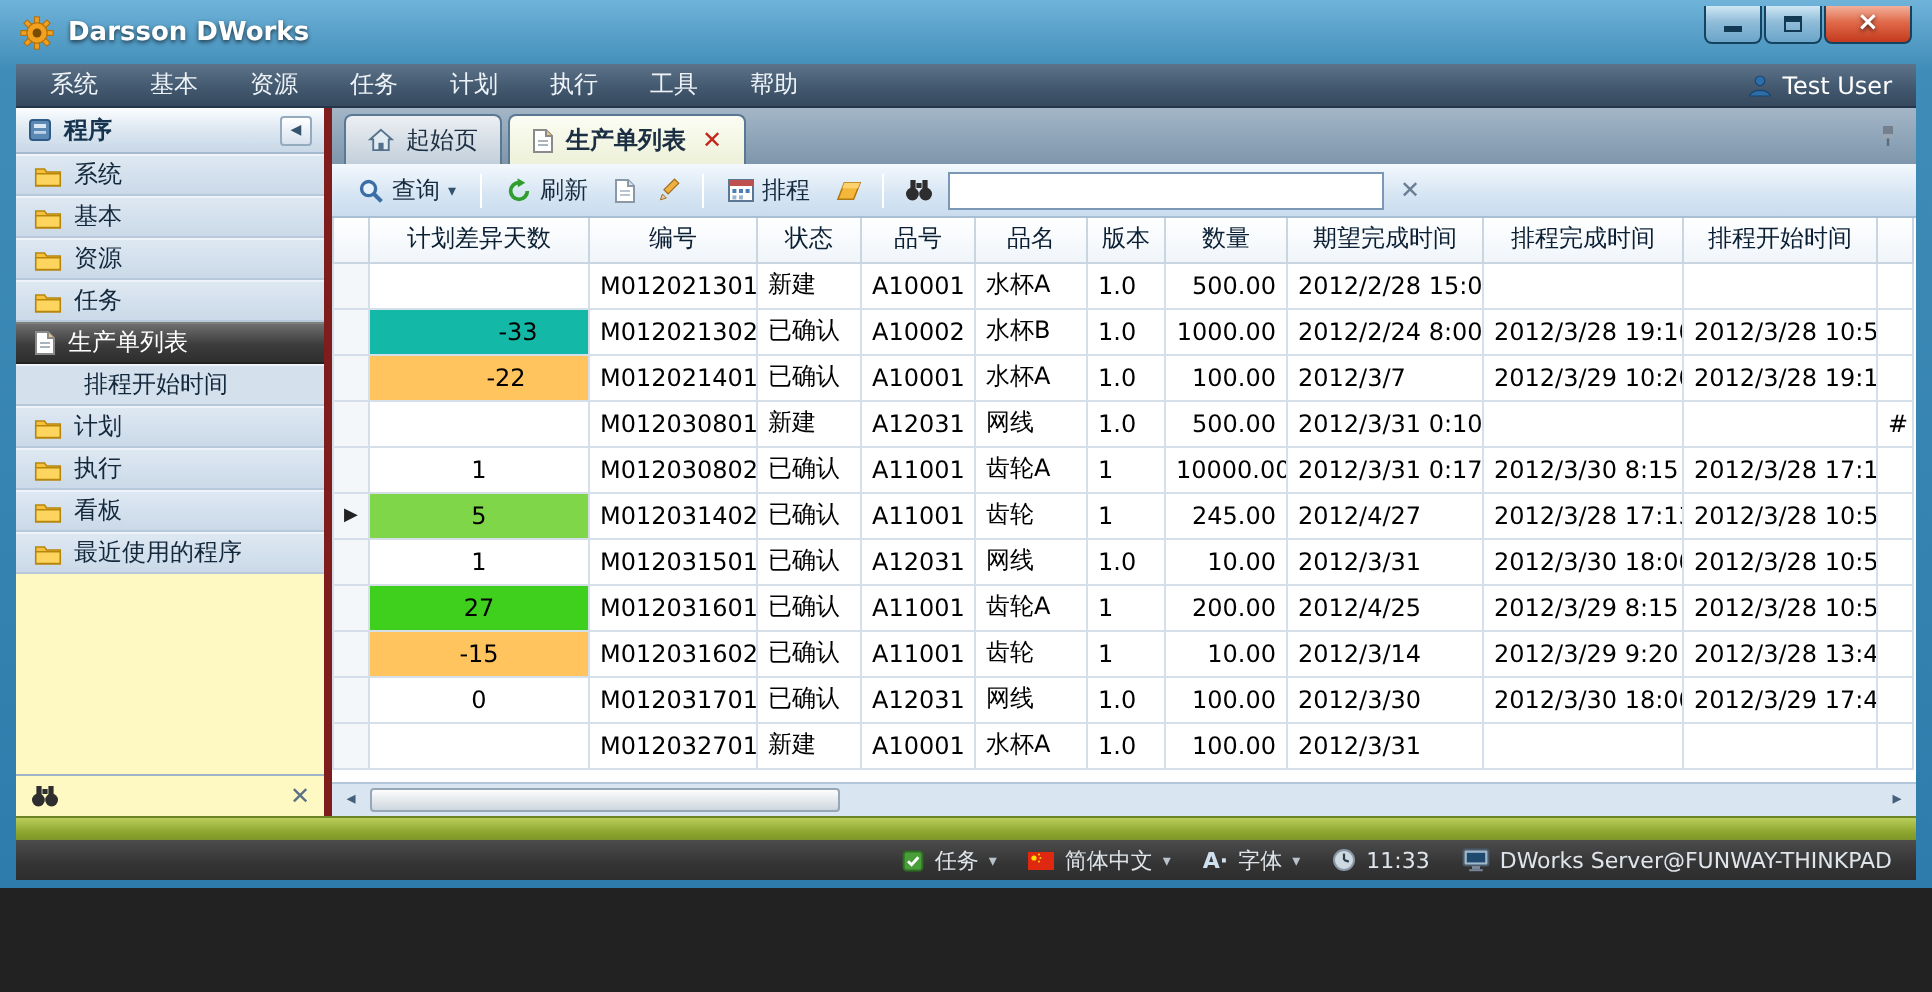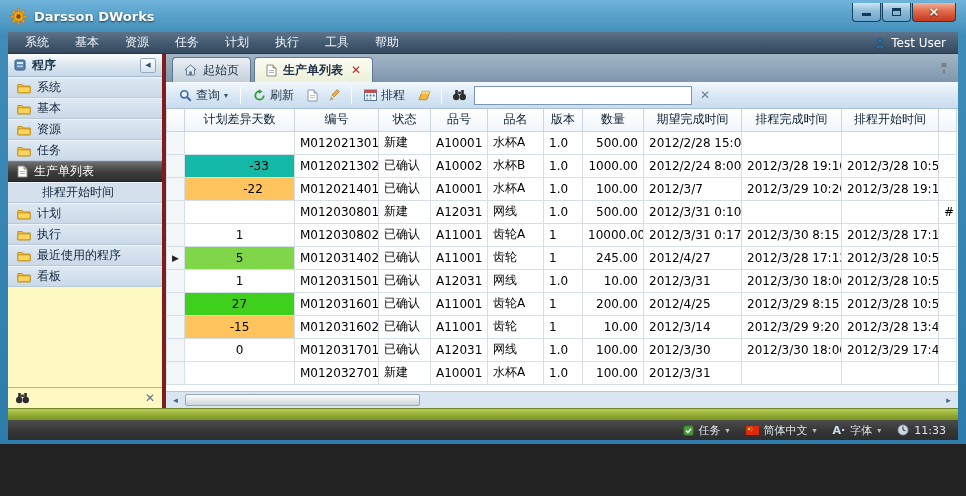--- a/index.html
+++ b/index.html
@@ -232,30 +232,30 @@
               </span>
               <span>执行</span>
             </div>
             <div class="sb-item">
               <span class="icon">
                 <svg width="14" height="12" viewBox="0 0 16 13">
                   <path d="M1 2.5 H6 L7.2 4.2 H15 V12 H1 Z" fill="#f6c03c" stroke="#b8860b" stroke-width="0.9"></path>
                   <path d="M1 5.2 H15 V12 H1 Z" fill="#fcd45e" stroke="#b8860b" stroke-width="0.9"></path>
                 </svg>
               </span>
+              <span>看板</span>
+            </div>
+            <div class="sb-item">
+              <span class="icon">
+                <svg width="14" height="12" viewBox="0 0 16 13">
+                  <path d="M1 2.5 H6 L7.2 4.2 H15 V12 H1 Z" fill="#f6c03c" stroke="#b8860b" stroke-width="0.9"></path>
+                  <path d="M1 5.2 H15 V12 H1 Z" fill="#fcd45e" stroke="#b8860b" stroke-width="0.9"></path>
+                </svg>
+              </span>
               <span>最近使用的程序</span>
-            </div>
-            <div class="sb-item">
-              <span class="icon">
-                <svg width="14" height="12" viewBox="0 0 16 13">
-                  <path d="M1 2.5 H6 L7.2 4.2 H15 V12 H1 Z" fill="#f6c03c" stroke="#b8860b" stroke-width="0.9"></path>
-                  <path d="M1 5.2 H15 V12 H1 Z" fill="#fcd45e" stroke="#b8860b" stroke-width="0.9"></path>
-                </svg>
-              </span>
-              <span>看板</span>
             </div>
           </div>
         <div class="sb-search">
           <span class="icon">
             <svg width="15" height="12" viewBox="0 0 15 12">
               <rect x="3.2" y="1" width="2.6" height="4.5" fill="#2e2e2e"></rect>
               <rect x="9.2" y="1" width="2.6" height="4.5" fill="#2e2e2e"></rect>
               <rect x="6.2" y="2.5" width="2.6" height="2.5" fill="#2e2e2e"></rect>
               <circle cx="4.2" cy="8" r="3.2" fill="#2e2e2e"></circle>
               <circle cx="10.8" cy="8" r="3.2" fill="#2e2e2e"></circle>
@@ -612,16 +612,27 @@
           <span class="st-item">
             <span class="icon">
               <svg width="12" height="12" viewBox="0 0 12 12">
                 <circle cx="6" cy="6" r="5" fill="#cfd9e2" stroke="#8a98a6"></circle>
                 <line x1="6" y1="6" x2="6" y2="2.8" stroke="#2e3c4a" stroke-width="1.1"></line>
                 <line x1="6" y1="6" x2="8.4" y2="6.8" stroke="#2e3c4a" stroke-width="1.1"></line>
               </svg>
             </span>
             <span>11:33</span>
           </span>
+          <span class="st-item">
+            <span class="icon">
+              <svg width="14" height="12" viewBox="0 0 14 12">
+                <rect x="0.8" y="0.8" width="12.4" height="8" rx="1" fill="#9fb8cc" stroke="#4a5a6a"></rect>
+                <rect x="2.4" y="2.4" width="9.2" height="4.8" fill="#1f4a6e"></rect>
+                <rect x="5" y="9" width="4" height="1.6" fill="#78879a"></rect>
+                <rect x="3.6" y="10.6" width="6.8" height="1" fill="#78879a"></rect>
+              </svg>
+            </span>
+            <span>DWorks Server@FUNWAY-THINKPAD</span>
+          </span>
         </span>
     </div>
   </div>
 </div>
 
 </body></html>

